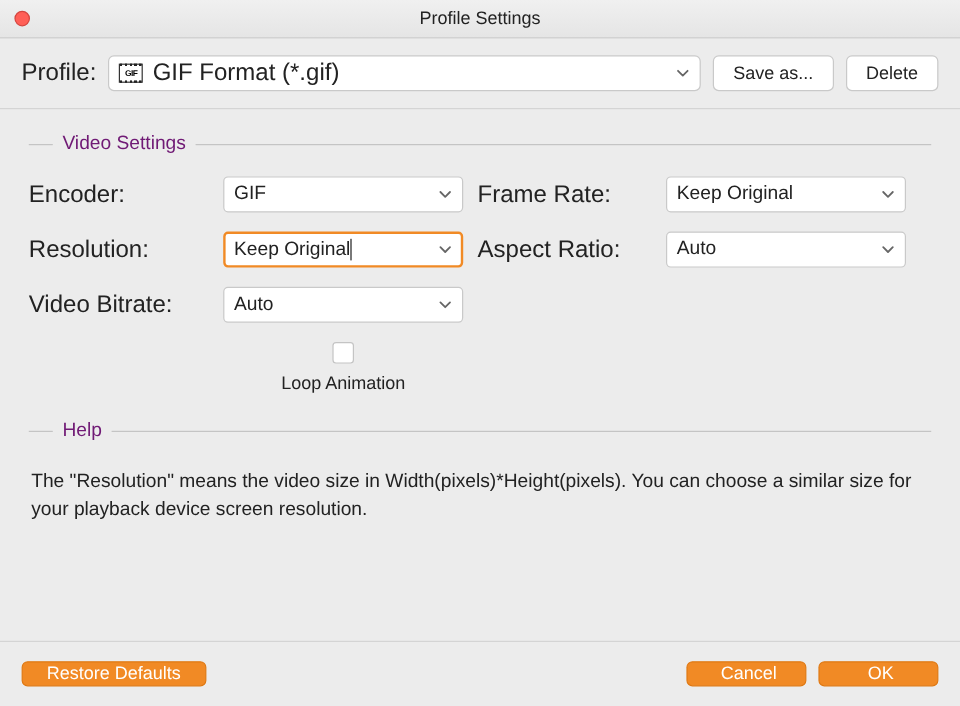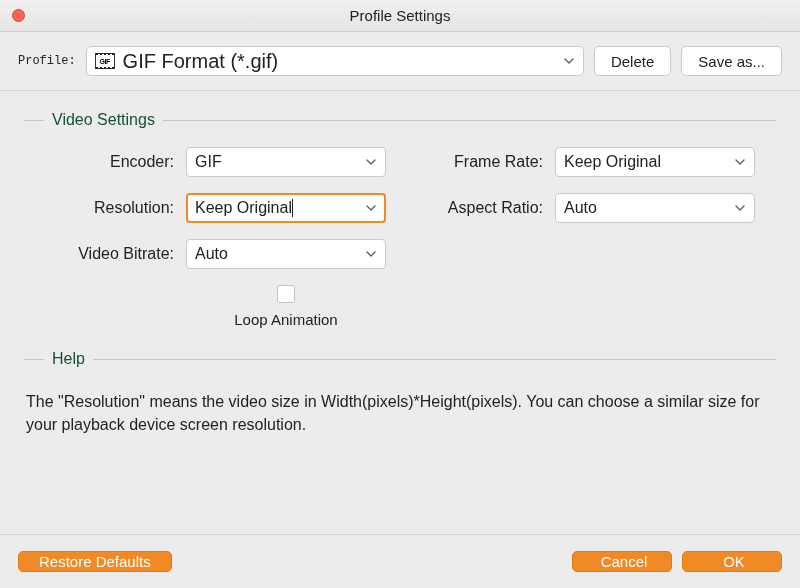--- a/index.html
+++ b/index.html
@@ -38,21 +38,21 @@
       pointer-events: none;
       color: #222;
     }
     .toprow {
       padding: 14px 18px 14px 18px;
       display: flex;
       align-items: center;
       gap: 10px;
       border-bottom: 1px solid #d4d4d4;
     }
-    .label { font-size: 12px; font-family: Liberation Mono, monospace; }
+    .label { font-size: 20px; }
     .profile-combo {
       flex: 1;
       display: flex;
       align-items: center;
       background: #fff;
       border: 1px solid #c9c9c9;
       border-radius: 5px;
       height: 30px;
       padding: 0 8px;
       gap: 8px;
@@ -114,32 +114,31 @@
       height: 1px;
       background: #c4c4c4;
     }
     .group-header .line-right {
       flex: 1;
       height: 1px;
       background: #c4c4c4;
     }
     .group-title {
       font-size: 16px;
-      color: #14532d;
+      color: #701a75;
     }
     .form-grid {
       display: grid;
       grid-template-columns: 150px 200px 145px 200px;
       column-gap: 12px;
       row-gap: 16px;
       align-items: center;
     }
     .fld-label {
-      text-align: right;
-      font-size: 16px;
+      font-size: 20px;
     }
     .select {
       display: flex;
       align-items: center;
       background: #fff;
       border: 1px solid #c9c9c9;
       border-radius: 4px;
       height: 30px;
       padding: 0 8px;
       gap: 6px;
@@ -221,22 +220,22 @@
   <span class="label">Profile:</span>
   <div class="profile-combo">
     <span class="gif-icon">GIF</span>
     <span class="combo-text">GIF Format (*.gif)</span>
     <span class="chevron">
       <svg viewBox="0 0 12 12">
           <path d="M2 4 L6 8 L10 4" fill="none" stroke="#666" stroke-width="1.5" stroke-linecap="round" stroke-linejoin="round"></path>
         </svg>
     </span>
   </div>
+  <button class="btn">Save as...</button>
   <button class="btn">Delete</button>
-  <button class="btn">Save as...</button>
 </div>
 
 <div class="content">
 
   <div class="group">
     <div class="group-header">
       <div class="line-left"></div>
       <span class="group-title">Video Settings</span>
       <div class="line-right"></div>
     </div>

